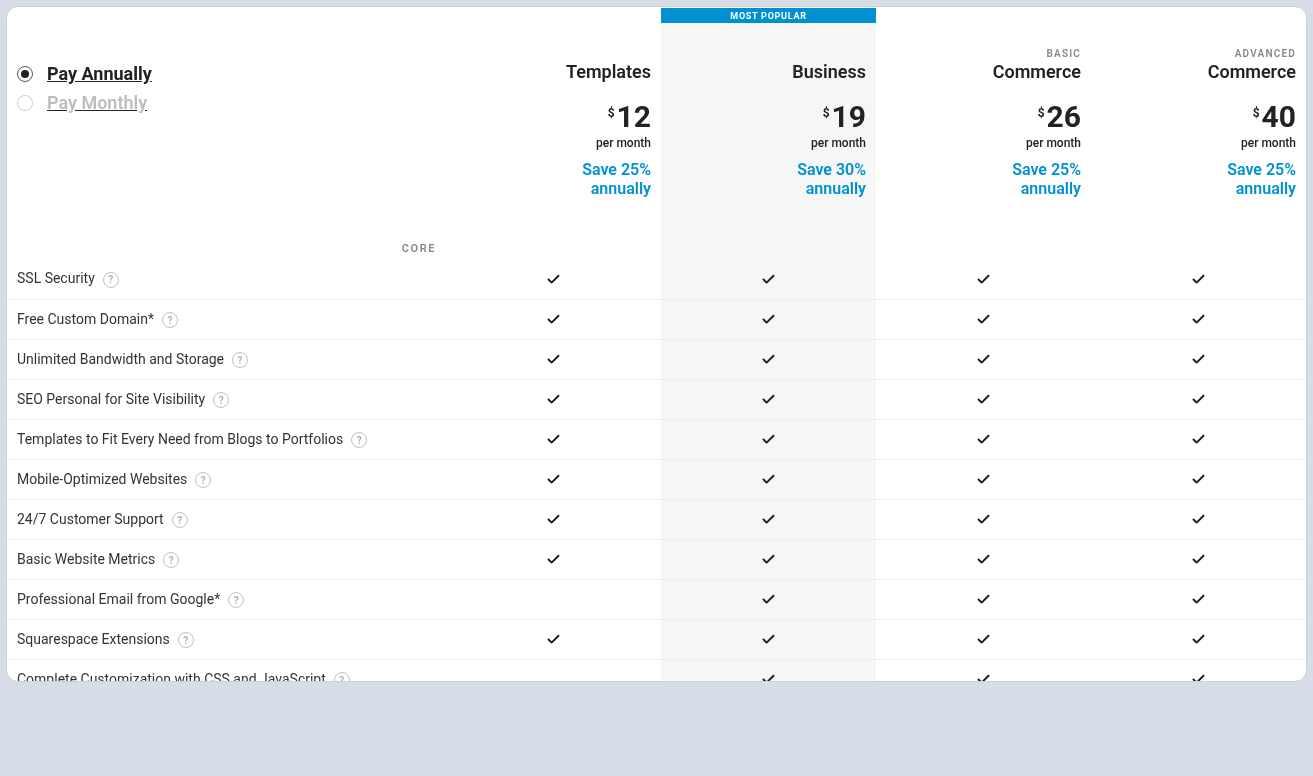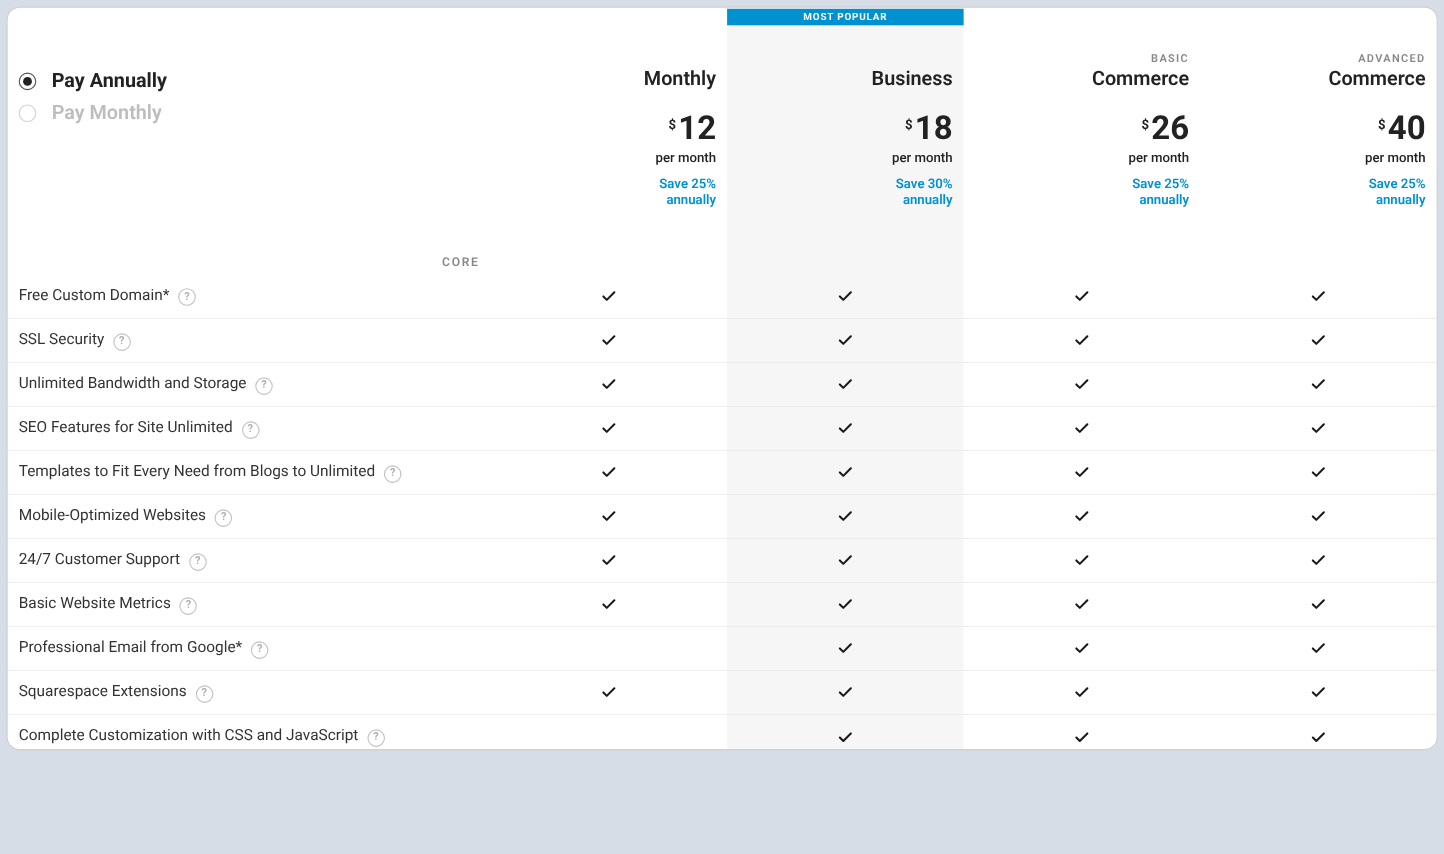--- a/index.html
+++ b/index.html
@@ -81,27 +81,28 @@
     display: inline-flex;
     align-items: flex-start;
     gap: 2px;
   }
   .currency {
     font-size: 12px;
     font-weight: 700;
     margin-top: 5px;
   }
   .per { font-size: 12px; color: var(--text); margin-top: 4px; font-weight: 500; }
-  .save { font-size: 12px; color: var(--blue); margin-top: 10px; font-weight: 600; line-height: 1.2; }
+  .save { font-size: 16px; color: var(--blue); margin-top: 10px; font-weight: 600; line-height: 1.2; }
 
   
   .toggle-cell {
     vertical-align: top;
     padding: 35px 10px 10px 10px;
     font-weight: 700;
+    text-decoration: underline;
   }
   .radio-line { display: flex; align-items: center; gap: 14px; font-size: 18px; padding: 4px 0; }
   .radio-line.inactive { color: #bdbdbd; font-weight: 600; }
   .radio-outer {
     width: 16px; height: 16px; border-radius: 50%;
     border: 1.5px solid #555; display: inline-flex; align-items: center; justify-content: center;
     flex: 0 0 16px;
   }
   .radio-line.inactive .radio-outer { border-color: #d0d0d0; }
   .radio-inner { width: 8px; height: 8px; border-radius: 50%; background: #222; }
@@ -166,32 +167,32 @@
                 </span>
                 <span>Pay Annually</span>
               </div>
               <div class="radio-line inactive">
                 <span class="radio-outer"></span>
                 <span>Pay Monthly</span>
               </div>
             </th>
             <th class="plan-header">
               <div class="plan-sub" style="height:10px;"></div>
-              <div class="plan-name">Monthly</div>
+              <div class="plan-name">Templates</div>
               <div class="price-wrap"><div class="price">
                   <span class="currency">$</span>
                   <span>12</span>
                 </div><div class="per">per month</div><div class="save">Save 25%<br>annually</div></div>
             </th>
             <th class="plan-header highlight">
               <div class="plan-sub" style="height:10px;"></div>
               <div class="plan-name">Business</div>
               <div class="price-wrap"><div class="price">
                   <span class="currency">$</span>
-                  <span>18</span>
+                  <span>19</span>
                 </div><div class="per">per month</div><div class="save">Save 30%<br>annually</div></div>
             </th>
             <th class="plan-header">
               <div class="plan-sub">BASIC</div>
               <div class="plan-name">Commerce</div>
               <div class="price-wrap"><div class="price">
                   <span class="currency">$</span>
                   <span>26</span>
                 </div><div class="per">per month</div><div class="save">Save 25%<br>annually</div></div>
             </th>
@@ -207,81 +208,81 @@
         </thead>
       <tbody id="tbody">
           <tr class="section-row">
             <td><span class="section-title">CORE</span></td>
             <td class=""></td>
             <td class="highlight"></td>
             <td class=""></td>
             <td class=""></td>
           </tr>
           <tr class="feature-row">
+            <td class="feature-label"><span>SSL Security</span><span class="help-icon">?</span></td>
+            <td class="plan-cell"><span class="check-icon"><svg viewBox="0 0 24 24" fill="none" stroke="#1a1a1a" stroke-width="3" stroke-linecap="round" stroke-linejoin="round">
+                  <polyline points="20 6 9 17 4 12"></polyline>
+                </svg></span></td>
+            <td class="plan-cell highlight"><span class="check-icon"><svg viewBox="0 0 24 24" fill="none" stroke="#1a1a1a" stroke-width="3" stroke-linecap="round" stroke-linejoin="round">
+                  <polyline points="20 6 9 17 4 12"></polyline>
+                </svg></span></td>
+            <td class="plan-cell"><span class="check-icon"><svg viewBox="0 0 24 24" fill="none" stroke="#1a1a1a" stroke-width="3" stroke-linecap="round" stroke-linejoin="round">
+                  <polyline points="20 6 9 17 4 12"></polyline>
+                </svg></span></td>
+            <td class="plan-cell"><span class="check-icon"><svg viewBox="0 0 24 24" fill="none" stroke="#1a1a1a" stroke-width="3" stroke-linecap="round" stroke-linejoin="round">
+                  <polyline points="20 6 9 17 4 12"></polyline>
+                </svg></span></td>
+          </tr>
+          <tr class="feature-row">
             <td class="feature-label"><span>Free Custom Domain*</span><span class="help-icon">?</span></td>
             <td class="plan-cell"><span class="check-icon"><svg viewBox="0 0 24 24" fill="none" stroke="#1a1a1a" stroke-width="3" stroke-linecap="round" stroke-linejoin="round">
                   <polyline points="20 6 9 17 4 12"></polyline>
                 </svg></span></td>
             <td class="plan-cell highlight"><span class="check-icon"><svg viewBox="0 0 24 24" fill="none" stroke="#1a1a1a" stroke-width="3" stroke-linecap="round" stroke-linejoin="round">
                   <polyline points="20 6 9 17 4 12"></polyline>
                 </svg></span></td>
             <td class="plan-cell"><span class="check-icon"><svg viewBox="0 0 24 24" fill="none" stroke="#1a1a1a" stroke-width="3" stroke-linecap="round" stroke-linejoin="round">
                   <polyline points="20 6 9 17 4 12"></polyline>
                 </svg></span></td>
             <td class="plan-cell"><span class="check-icon"><svg viewBox="0 0 24 24" fill="none" stroke="#1a1a1a" stroke-width="3" stroke-linecap="round" stroke-linejoin="round">
                   <polyline points="20 6 9 17 4 12"></polyline>
                 </svg></span></td>
           </tr>
           <tr class="feature-row">
-            <td class="feature-label"><span>SSL Security</span><span class="help-icon">?</span></td>
-            <td class="plan-cell"><span class="check-icon"><svg viewBox="0 0 24 24" fill="none" stroke="#1a1a1a" stroke-width="3" stroke-linecap="round" stroke-linejoin="round">
-                  <polyline points="20 6 9 17 4 12"></polyline>
-                </svg></span></td>
-            <td class="plan-cell highlight"><span class="check-icon"><svg viewBox="0 0 24 24" fill="none" stroke="#1a1a1a" stroke-width="3" stroke-linecap="round" stroke-linejoin="round">
-                  <polyline points="20 6 9 17 4 12"></polyline>
-                </svg></span></td>
-            <td class="plan-cell"><span class="check-icon"><svg viewBox="0 0 24 24" fill="none" stroke="#1a1a1a" stroke-width="3" stroke-linecap="round" stroke-linejoin="round">
-                  <polyline points="20 6 9 17 4 12"></polyline>
-                </svg></span></td>
-            <td class="plan-cell"><span class="check-icon"><svg viewBox="0 0 24 24" fill="none" stroke="#1a1a1a" stroke-width="3" stroke-linecap="round" stroke-linejoin="round">
-                  <polyline points="20 6 9 17 4 12"></polyline>
-                </svg></span></td>
-          </tr>
-          <tr class="feature-row">
             <td class="feature-label"><span>Unlimited Bandwidth and Storage</span><span class="help-icon">?</span></td>
             <td class="plan-cell"><span class="check-icon"><svg viewBox="0 0 24 24" fill="none" stroke="#1a1a1a" stroke-width="3" stroke-linecap="round" stroke-linejoin="round">
                   <polyline points="20 6 9 17 4 12"></polyline>
                 </svg></span></td>
             <td class="plan-cell highlight"><span class="check-icon"><svg viewBox="0 0 24 24" fill="none" stroke="#1a1a1a" stroke-width="3" stroke-linecap="round" stroke-linejoin="round">
                   <polyline points="20 6 9 17 4 12"></polyline>
                 </svg></span></td>
             <td class="plan-cell"><span class="check-icon"><svg viewBox="0 0 24 24" fill="none" stroke="#1a1a1a" stroke-width="3" stroke-linecap="round" stroke-linejoin="round">
                   <polyline points="20 6 9 17 4 12"></polyline>
                 </svg></span></td>
             <td class="plan-cell"><span class="check-icon"><svg viewBox="0 0 24 24" fill="none" stroke="#1a1a1a" stroke-width="3" stroke-linecap="round" stroke-linejoin="round">
                   <polyline points="20 6 9 17 4 12"></polyline>
                 </svg></span></td>
           </tr>
           <tr class="feature-row">
-            <td class="feature-label"><span>SEO Features for Site Unlimited</span><span class="help-icon">?</span></td>
-            <td class="plan-cell"><span class="check-icon"><svg viewBox="0 0 24 24" fill="none" stroke="#1a1a1a" stroke-width="3" stroke-linecap="round" stroke-linejoin="round">
-                  <polyline points="20 6 9 17 4 12"></polyline>
-                </svg></span></td>
-            <td class="plan-cell highlight"><span class="check-icon"><svg viewBox="0 0 24 24" fill="none" stroke="#1a1a1a" stroke-width="3" stroke-linecap="round" stroke-linejoin="round">
-                  <polyline points="20 6 9 17 4 12"></polyline>
-                </svg></span></td>
-            <td class="plan-cell"><span class="check-icon"><svg viewBox="0 0 24 24" fill="none" stroke="#1a1a1a" stroke-width="3" stroke-linecap="round" stroke-linejoin="round">
-                  <polyline points="20 6 9 17 4 12"></polyline>
-                </svg></span></td>
-            <td class="plan-cell"><span class="check-icon"><svg viewBox="0 0 24 24" fill="none" stroke="#1a1a1a" stroke-width="3" stroke-linecap="round" stroke-linejoin="round">
-                  <polyline points="20 6 9 17 4 12"></polyline>
-                </svg></span></td>
-          </tr>
-          <tr class="feature-row">
-            <td class="feature-label"><span>Templates to Fit Every Need from Blogs to Unlimited</span><span class="help-icon">?</span></td>
+            <td class="feature-label"><span>SEO Personal for Site Visibility</span><span class="help-icon">?</span></td>
+            <td class="plan-cell"><span class="check-icon"><svg viewBox="0 0 24 24" fill="none" stroke="#1a1a1a" stroke-width="3" stroke-linecap="round" stroke-linejoin="round">
+                  <polyline points="20 6 9 17 4 12"></polyline>
+                </svg></span></td>
+            <td class="plan-cell highlight"><span class="check-icon"><svg viewBox="0 0 24 24" fill="none" stroke="#1a1a1a" stroke-width="3" stroke-linecap="round" stroke-linejoin="round">
+                  <polyline points="20 6 9 17 4 12"></polyline>
+                </svg></span></td>
+            <td class="plan-cell"><span class="check-icon"><svg viewBox="0 0 24 24" fill="none" stroke="#1a1a1a" stroke-width="3" stroke-linecap="round" stroke-linejoin="round">
+                  <polyline points="20 6 9 17 4 12"></polyline>
+                </svg></span></td>
+            <td class="plan-cell"><span class="check-icon"><svg viewBox="0 0 24 24" fill="none" stroke="#1a1a1a" stroke-width="3" stroke-linecap="round" stroke-linejoin="round">
+                  <polyline points="20 6 9 17 4 12"></polyline>
+                </svg></span></td>
+          </tr>
+          <tr class="feature-row">
+            <td class="feature-label"><span>Templates to Fit Every Need from Blogs to Portfolios</span><span class="help-icon">?</span></td>
             <td class="plan-cell"><span class="check-icon"><svg viewBox="0 0 24 24" fill="none" stroke="#1a1a1a" stroke-width="3" stroke-linecap="round" stroke-linejoin="round">
                   <polyline points="20 6 9 17 4 12"></polyline>
                 </svg></span></td>
             <td class="plan-cell highlight"><span class="check-icon"><svg viewBox="0 0 24 24" fill="none" stroke="#1a1a1a" stroke-width="3" stroke-linecap="round" stroke-linejoin="round">
                   <polyline points="20 6 9 17 4 12"></polyline>
                 </svg></span></td>
             <td class="plan-cell"><span class="check-icon"><svg viewBox="0 0 24 24" fill="none" stroke="#1a1a1a" stroke-width="3" stroke-linecap="round" stroke-linejoin="round">
                   <polyline points="20 6 9 17 4 12"></polyline>
                 </svg></span></td>
             <td class="plan-cell"><span class="check-icon"><svg viewBox="0 0 24 24" fill="none" stroke="#1a1a1a" stroke-width="3" stroke-linecap="round" stroke-linejoin="round">

